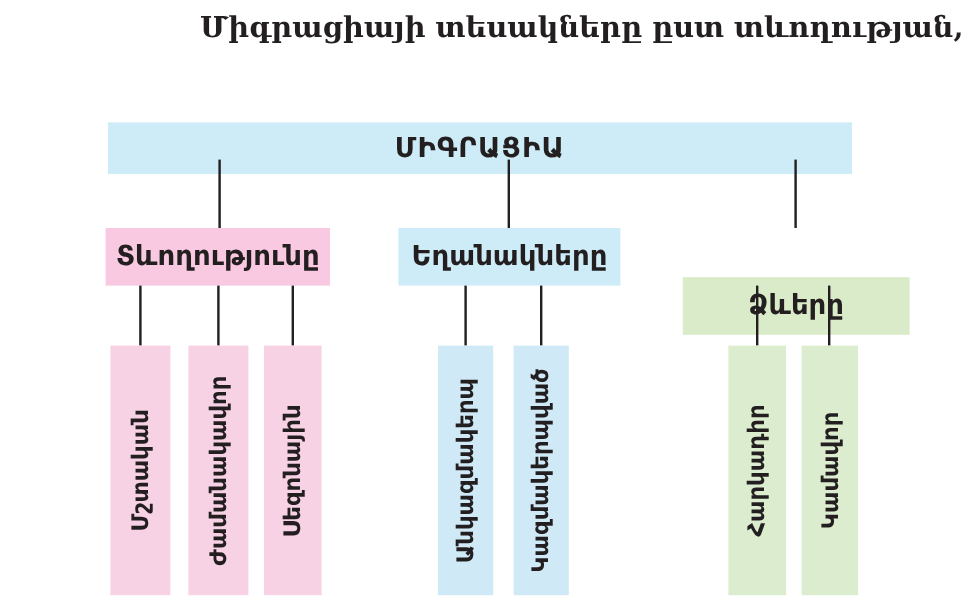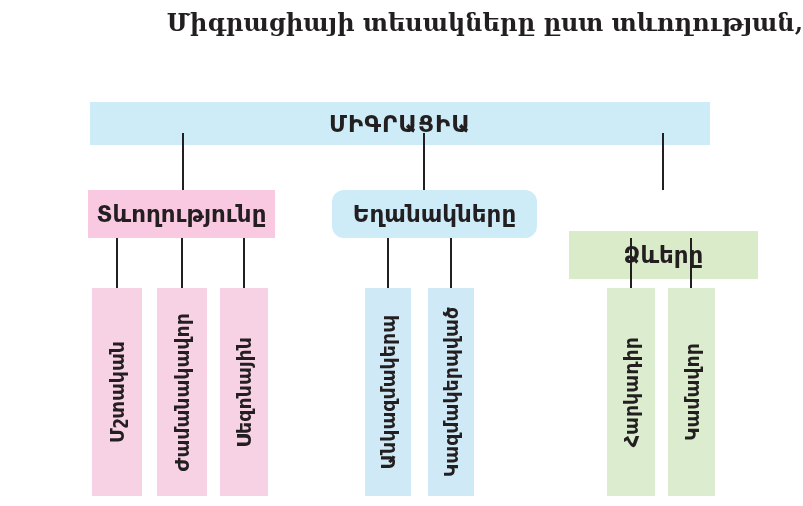--- a/index.html
+++ b/index.html
@@ -41,21 +41,21 @@
     background: #cdecf8;
     font-size: 23px;
     letter-spacing: 1px;
     margin-top: 12px;
   }
   .branch-box {
     top: 190px; height: 48px;
     font-size: 23px;
   }
   .branch-duration { left: 88px;  width: 187px; background: #f8c9e0; }
-  .branch-methods  { left: 332px; width: 205px; background: #cdecf8; border-radius: 12px; }
+  .branch-methods  { left: 332px; width: 185px; background: #cdecf8; }
   .branch-forms    { left: 569px; width: 189px; background: #d9ebc9; margin-top: 41px; }
   .leaf-box {
     top: 288px; height: 208px;
     font-size: 19px;
   }
   .leaf-pink  { background: #f7d2e4; }
   .leaf-blue  { background: #cfeaf6; }
   .leaf-green { background: #dcedcf; }
   .vtext {
     writing-mode: vertical-rl;

